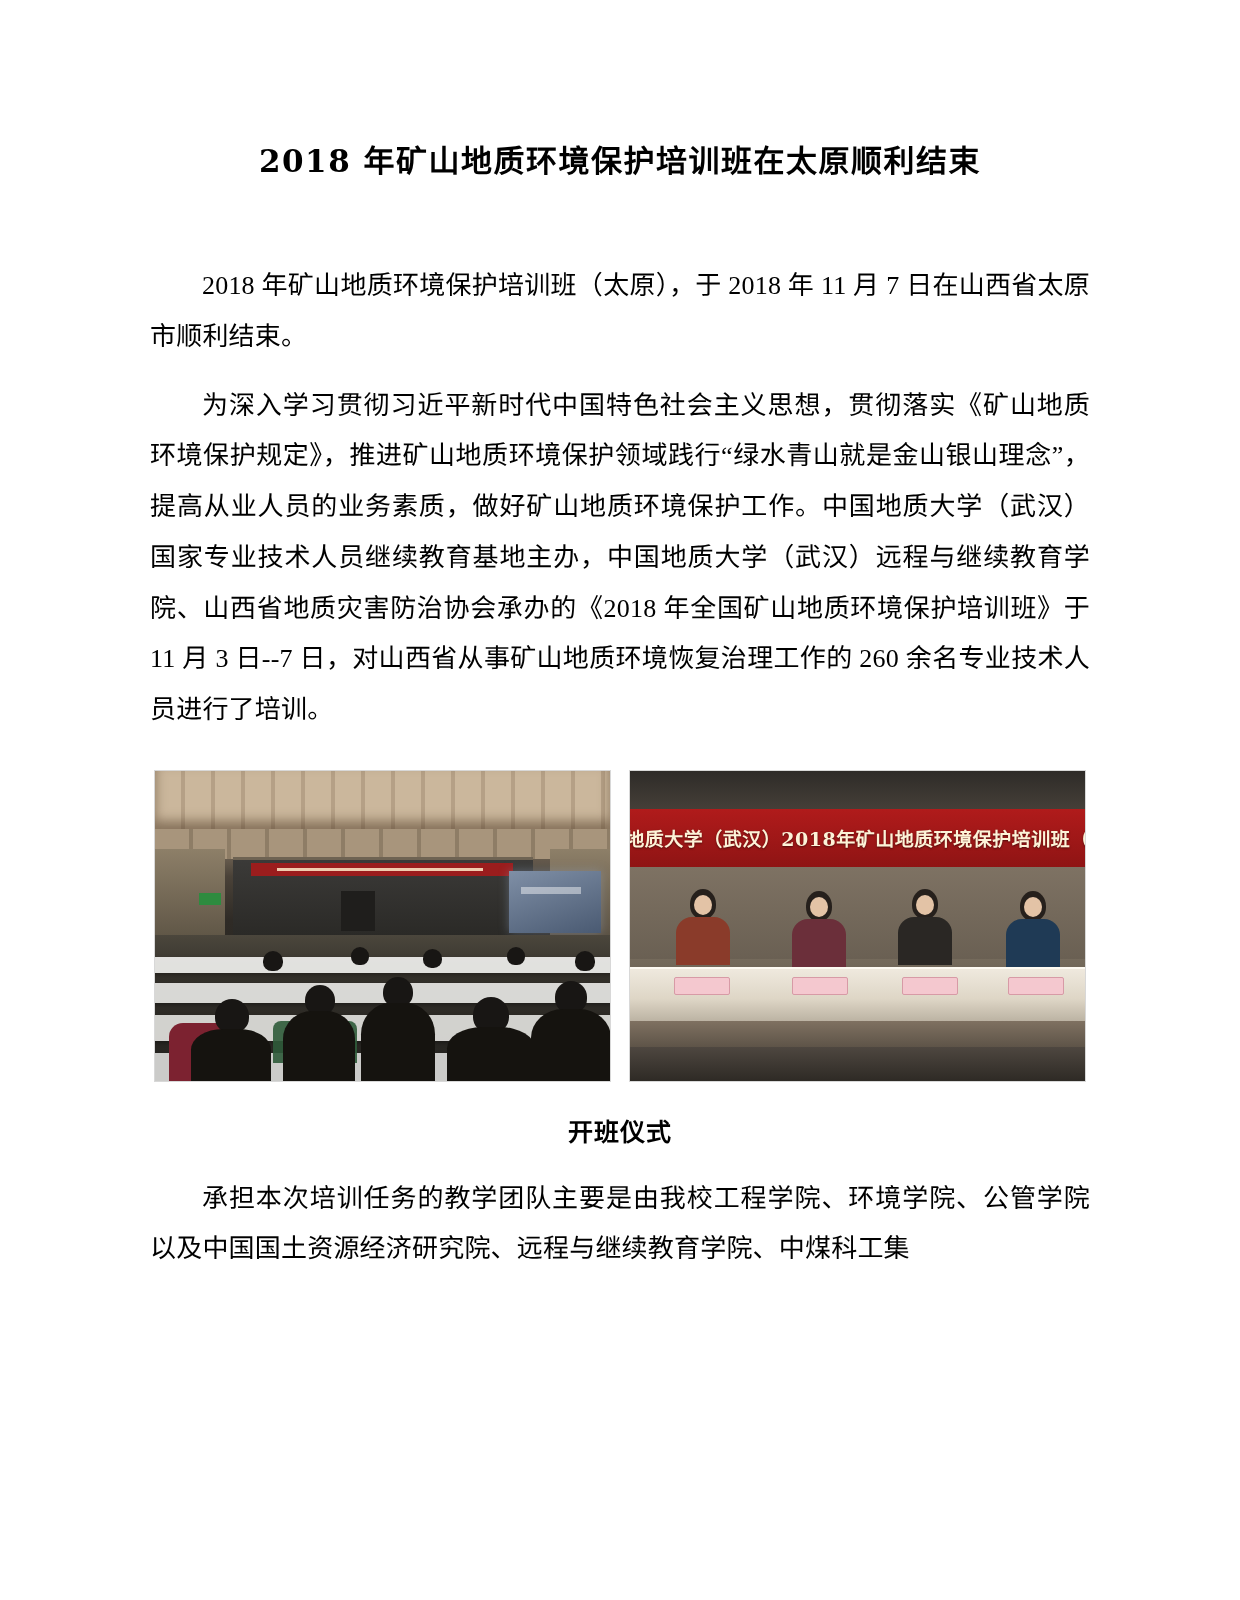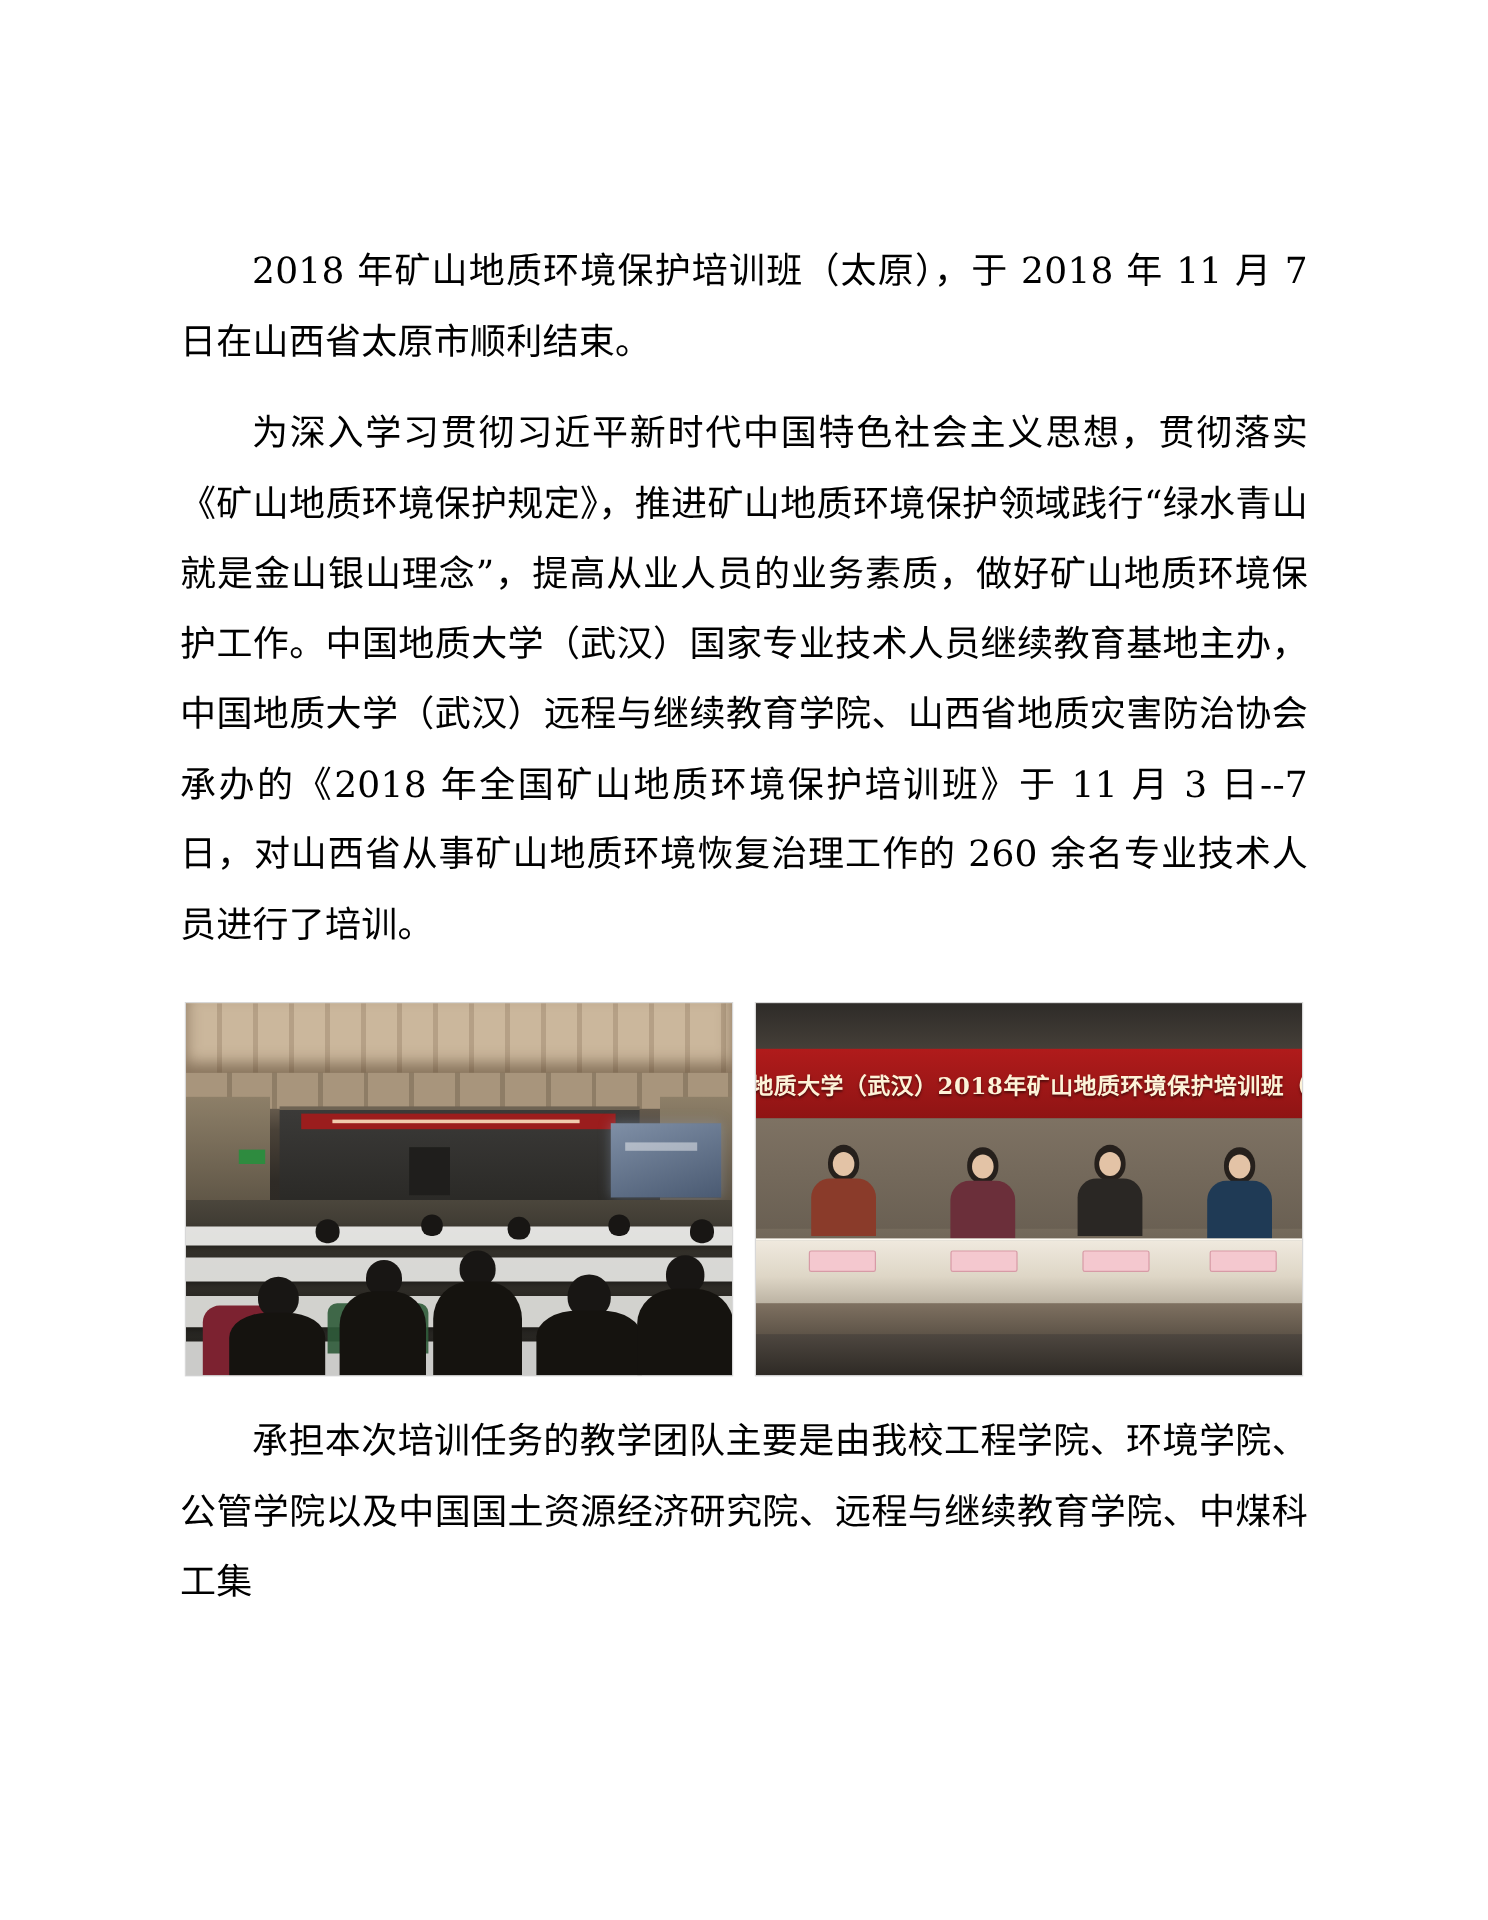--- a/index.html
+++ b/index.html
@@ -29,27 +29,28 @@
     text-align: center;
     letter-spacing: 1.5px;
     line-height: 1.4;
     margin: 20px 0 0 0;
     padding: 0;
   }
   .body-block {
     margin-top: 78px;
   }
   p.para {
-    font-size: 30px;
+    font-size: 26px;
     line-height: 1.95;
     text-align: justify;
     text-justify: inter-ideograph;
     margin: 0 0 18px 0;
     text-indent: 2em;
     letter-spacing: 0.2px;
+    font-family: Liberation Serif, serif;
   }
   .figure-row {
     margin-top: 34px;
     display: flex;
     justify-content: center;
     gap: 18px;
   }
   .photo {
     width: 455px;
     height: 310px;
@@ -209,20 +210,21 @@
   }
   .after-figure {
     margin-top: 26px;
   }
 </style>
 </head>
 <body>
 
 <div class="page">
 
+  <h1 class="doc-title">2018 年矿山地质环境保护培训班在太原顺利结束</h1>
 
   <div class="body-block">
     <p class="para">2018 年矿山地质环境保护培训班（太原），于 2018 年 11 月 7 日在山西省太原市顺利结束。</p>
     <p class="para">为深入学习贯彻习近平新时代中国特色社会主义思想，贯彻落实《矿山地质环境保护规定》，推进矿山地质环境保护领域践行“绿水青山就是金山银山理念”，提高从业人员的业务素质，做好矿山地质环境保护工作。中国地质大学（武汉）国家专业技术人员继续教育基地主办，中国地质大学（武汉）远程与继续教育学院、山西省地质灾害防治协会承办的《2018 年全国矿山地质环境保护培训班》于 11 月 3 日--7 日，对山西省从事矿山地质环境恢复治理工作的 260 余名专业技术人员进行了培训。</p>
   </div>
 
   <div class="figure-row">
 
     <div class="photo ph1">
       <div class="ceiling"></div>
@@ -290,18 +292,19 @@
       <div class="nameplate" style="left:44px;"></div>
       <div class="nameplate" style="left:162px;"></div>
       <div class="nameplate" style="left:272px;"></div>
       <div class="nameplate" style="left:378px;"></div>
       <div class="apron"></div>
       <div class="floor2"></div>
     </div>
 
   </div>
 
+  <div class="fig-caption">开班仪式</div>
 
   <div class="after-figure">
     <p class="para">承担本次培训任务的教学团队主要是由我校工程学院、环境学院、公管学院以及中国国土资源经济研究院、远程与继续教育学院、中煤科工集</p>
   </div>
 
 </div>
 
 </body></html>

